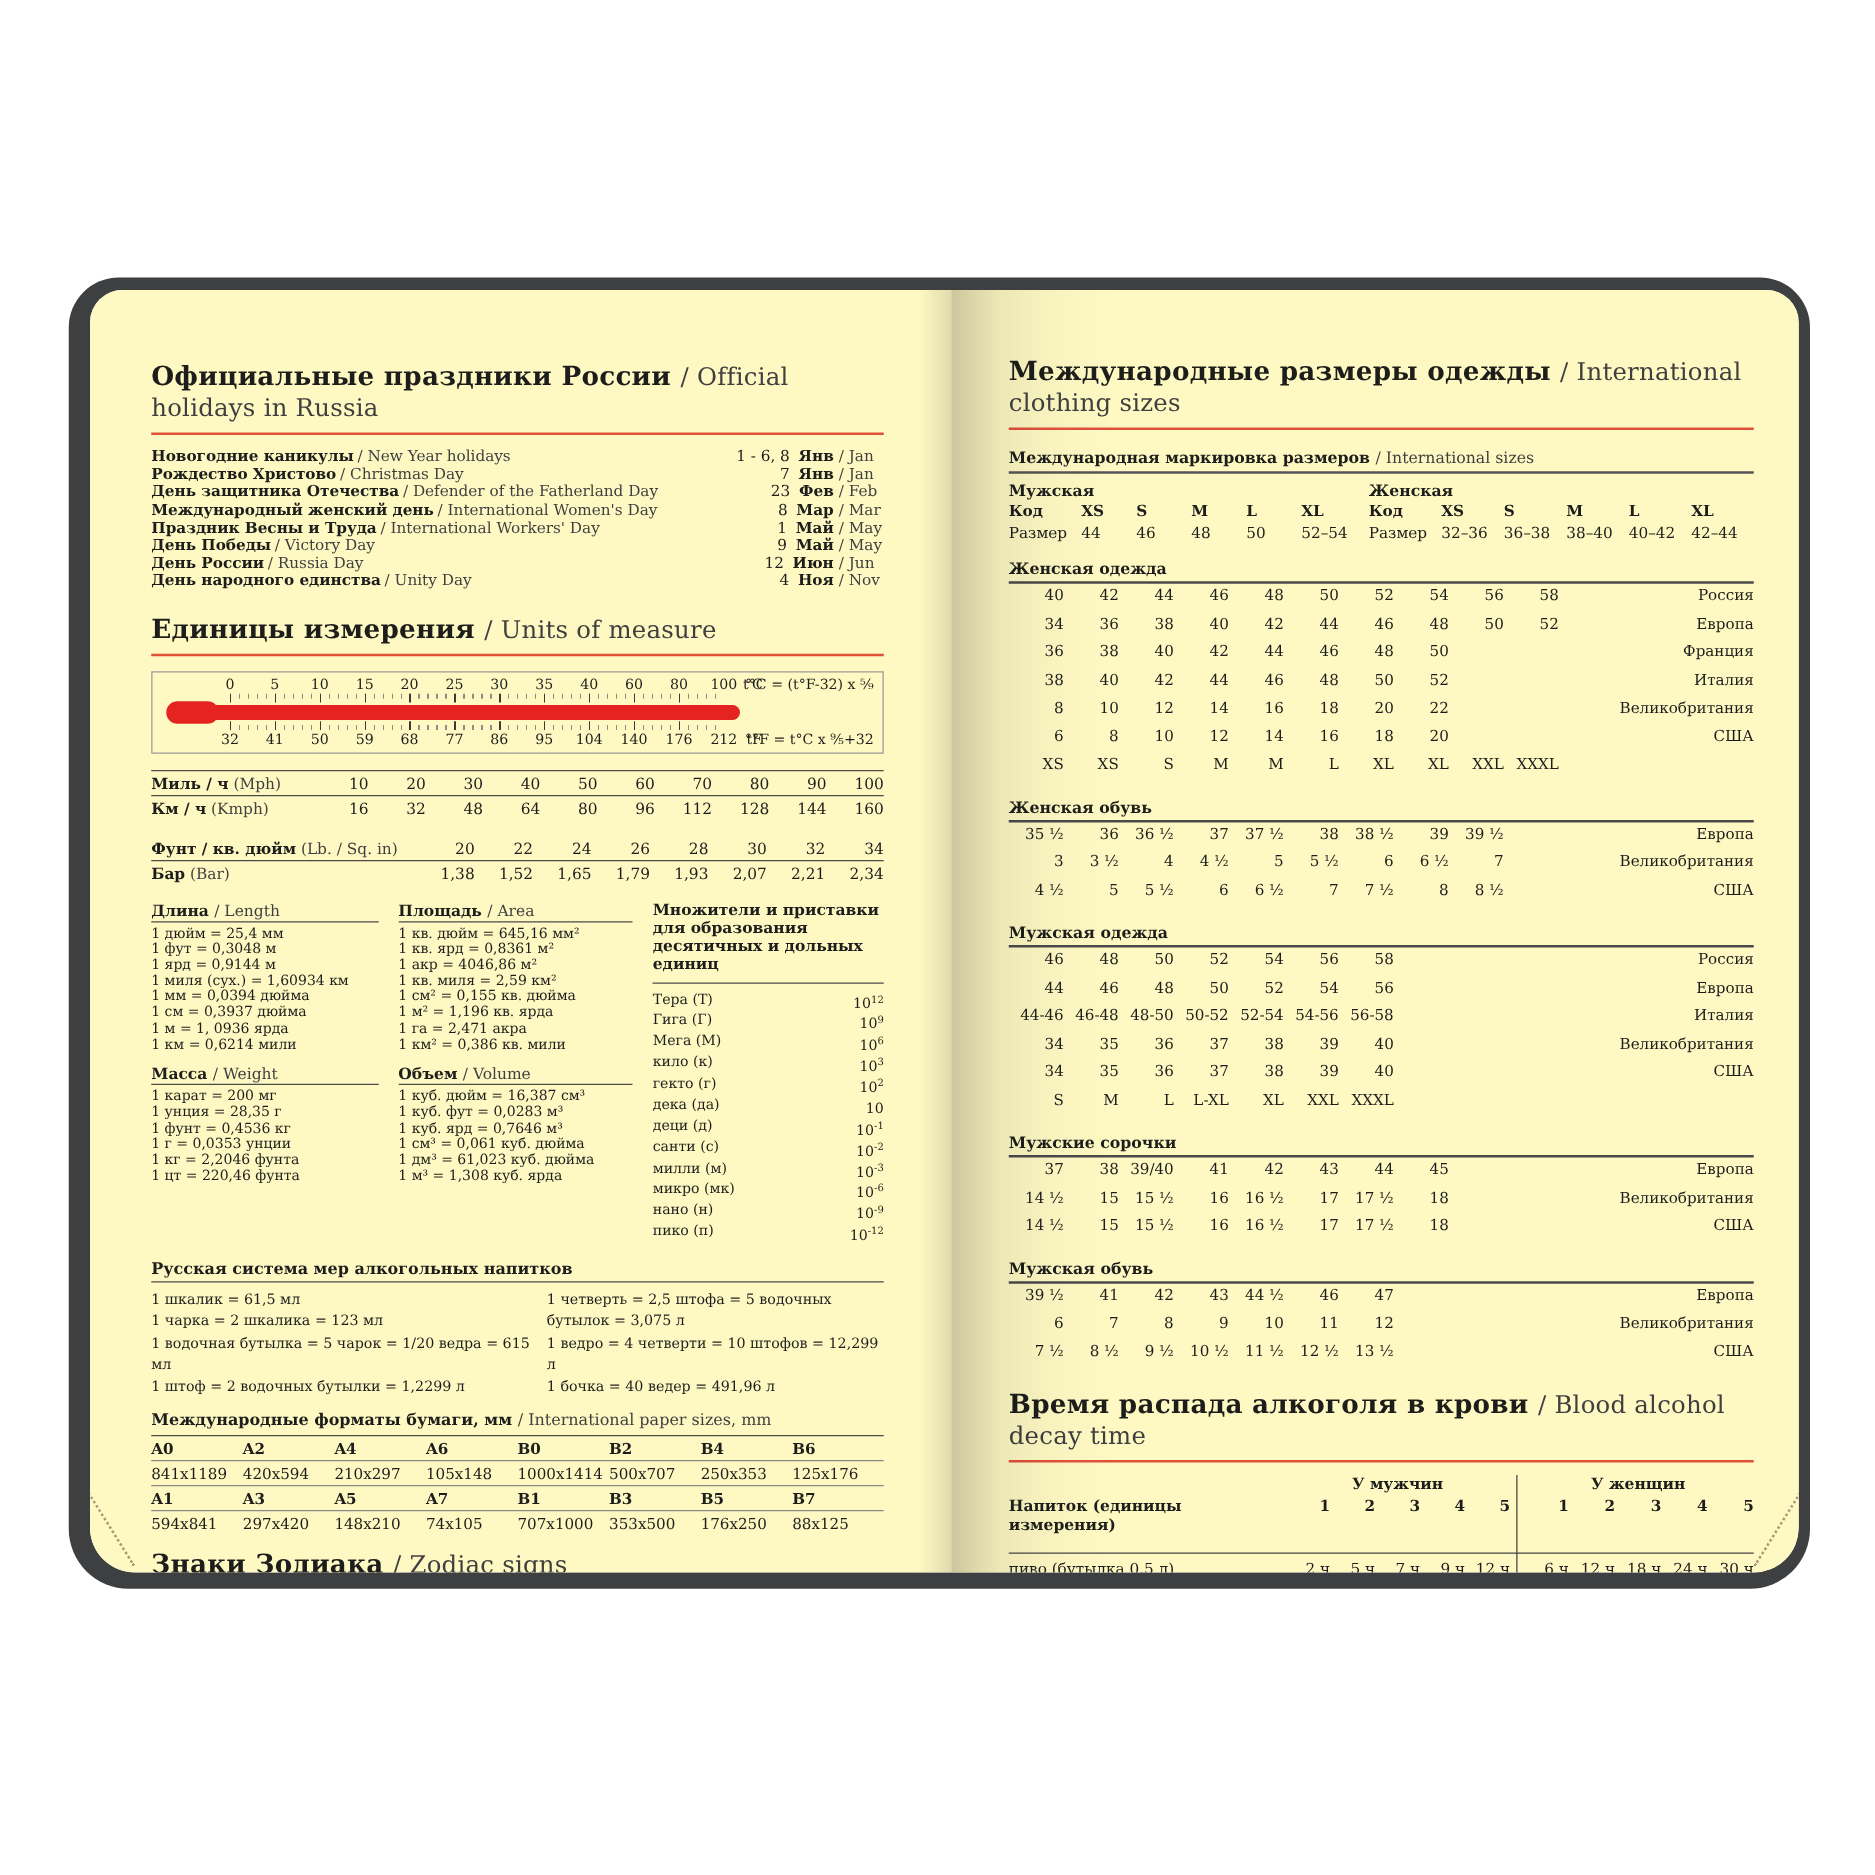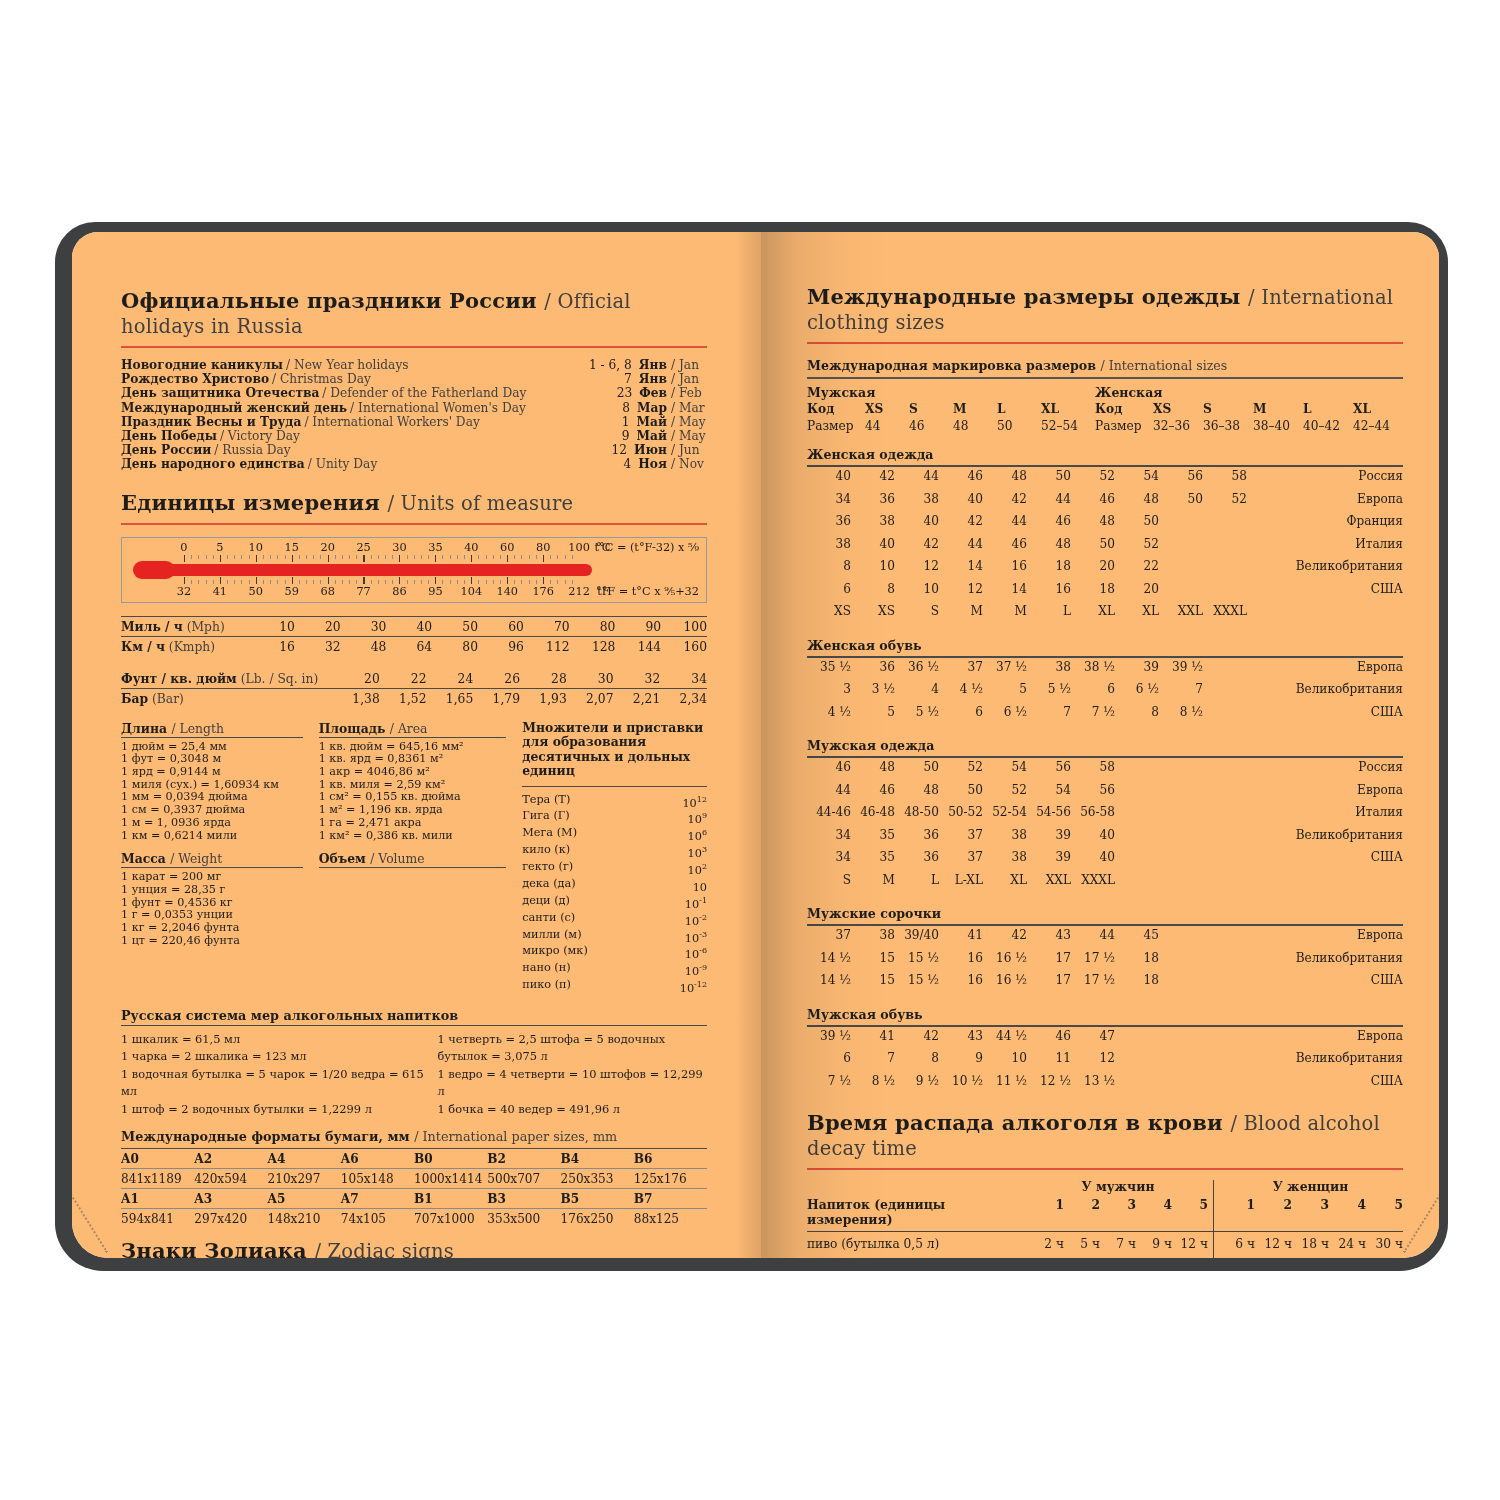--- a/index.html
+++ b/index.html
@@ -5,21 +5,21 @@
   :root{
     --ink:#1d1d1b; --accent:#e0513a; --rule:#4a4a4a; --red:#e52422; --en:#3f3f3f;
   }
   html,body{margin:0;padding:0;}
   body{width:1500px;height:1500px;background:#ffffff;position:relative;
        font-family:"DejaVu Serif","Liberation Serif",serif;color:var(--ink);}
   .book{position:absolute;left:55px;top:222px;width:1393px;height:1049px;
         background:#3d3f41;border-radius:40px 40px 48px 48px;}
   .pages{position:absolute;left:17px;top:10px;right:9px;bottom:13px;background:#fff;
          border-radius:26px 26px 36px 36px;overflow:hidden;display:flex;}
-  .page{position:relative;flex:1;box-sizing:border-box;background:#fdba74;}
+  .page{position:relative;flex:1;box-sizing:border-box;background:#fef9c3;}
   .page.left{padding:56px 54px 0 49px;}
   .page.left::after{content:"";position:absolute;top:0;right:0;bottom:0;width:26px;
         background:linear-gradient(to right,rgba(0,0,0,0) 0,rgba(0,0,0,0.12) 100%);pointer-events:none;}
   .page.right{padding:52px 36px 0 46px;}
   .page.right::before{content:"";position:absolute;top:0;left:0;bottom:0;width:130px;
         background:linear-gradient(to right,rgba(0,0,0,0.20) 0,rgba(0,0,0,0.07) 38px,rgba(0,0,0,0.02) 85px,rgba(0,0,0,0) 130px);
         pointer-events:none;}
   .stitch{position:absolute;width:108px;border-top:2px dotted rgba(140,118,96,0.75);}
   .stitch.bl{left:-22px;bottom:96px;transform:rotate(58deg);transform-origin:left center;}
   .stitch.br{right:-22px;bottom:96px;transform:rotate(-58deg);transform-origin:right center;}
@@ -115,21 +115,21 @@
   .region{margin-left:auto;font-size:12.1px;}
 
   
   .decay{position:relative;margin-top:9px;}
   .d-divider{position:absolute;left:406px;top:1px;bottom:3px;width:1px;background:#444;}
   .dname{width:221px;flex:none;font-size:12.2px;}
   .d-headA{display:flex;font-size:12.4px;font-weight:bold;height:18px;}
   .d-headA .dmen{width:180px;text-align:center;}
   .d-headA .dwomen{width:185px;margin-left:10px;text-align:center;}
   .d-headA .dspacer{width:221px;}
-  .d-headB{display:flex;font-weight:bold;border-bottom:1.5px solid #444;padding-bottom:4px;align-items:baseline;}
+  .d-headB{display:flex;font-weight:bold;border-bottom:1.5px solid #444;padding-bottom:15px;align-items:baseline;}
   .d-headB .dname{font-size:12.4px;}
   .dvals{display:grid;grid-auto-flow:column;font-size:12.2px;}
   .dvals.men{grid-auto-columns:36px;width:180px;}
   .dvals.women{grid-auto-columns:37px;width:185px;margin-left:10px;}
   .dvals span{text-align:right;}
   .drow{display:flex;height:24.5px;align-items:baseline;}
   .drow:first-of-type{margin-top:5px;}
 </style>
 </head>
 <body>
@@ -342,20 +342,28 @@
                 <div class="ub-line">1 акр = 4046,86 м²</div>
                 <div class="ub-line">1 кв. миля = 2,59 км²</div>
                 <div class="ub-line">1 см² = 0,155 кв. дюйма</div>
                 <div class="ub-line">1 м² = 1,196 кв. ярда</div>
                 <div class="ub-line">1 га = 2,471 акра</div>
                 <div class="ub-line">1 км² = 0,386 кв. мили</div>
               </div>
           </div>
           <div class="ublock">
             <div class="ub-title"><span>Объем</span> <span class="en">/ Volume</span></div>
+            <div>
+                <div class="ub-line">1 куб. дюйм = 16,387 см³</div>
+                <div class="ub-line">1 куб. фут = 0,0283 м³</div>
+                <div class="ub-line">1 куб. ярд = 0,7646 м³</div>
+                <div class="ub-line">1 см³ = 0,061 куб. дюйма</div>
+                <div class="ub-line">1 дм³ = 61,023 куб. дюйма</div>
+                <div class="ub-line">1 м³ = 1,308 куб. ярда</div>
+              </div>
           </div>
         </div>
         <div class="ucol3">
           <div class="mult-title">Множители и приставки для образования десятичных и дольных единиц</div>
           <div class="mult-rule"></div>
           <div>
 
           <div class="mrowm">
                 <span>Тера (Т)</span>
                 <span><span>10</span><sup>12</sup></span>

